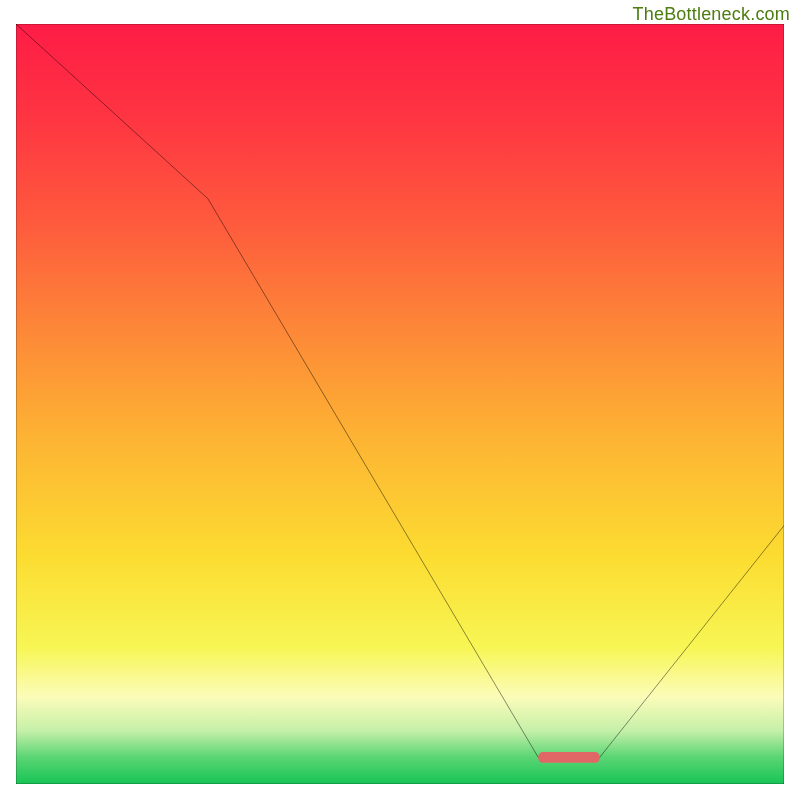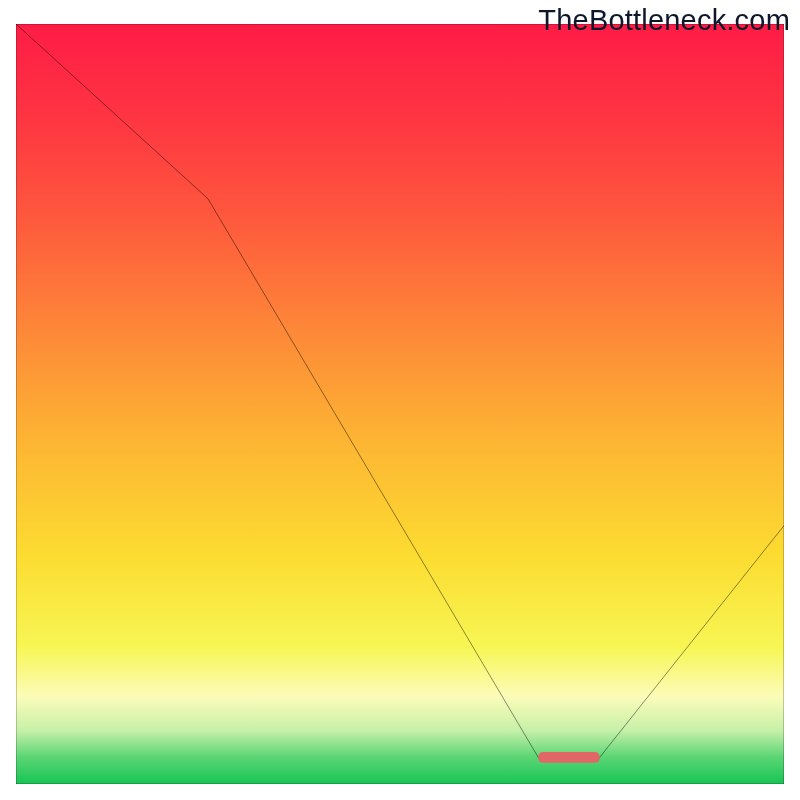--- a/index.html
+++ b/index.html
@@ -13,22 +13,22 @@
   }
   .wrap {
     position: relative;
     width: 800px;
     height: 800px;
   }
   .watermark {
     position: absolute;
     top: 4px;
     right: 10px;
-    color: #0f172a;
-    font-size: 29px;
+    color: #4d7c0f;
+    font-size: 18px;
     letter-spacing: 0.2px;
     z-index: 4;
   }
   .chart-area {
     position: absolute;
     left: 16px;
     top: 24px;
     width: 768px;
     height: 760px;
   }

